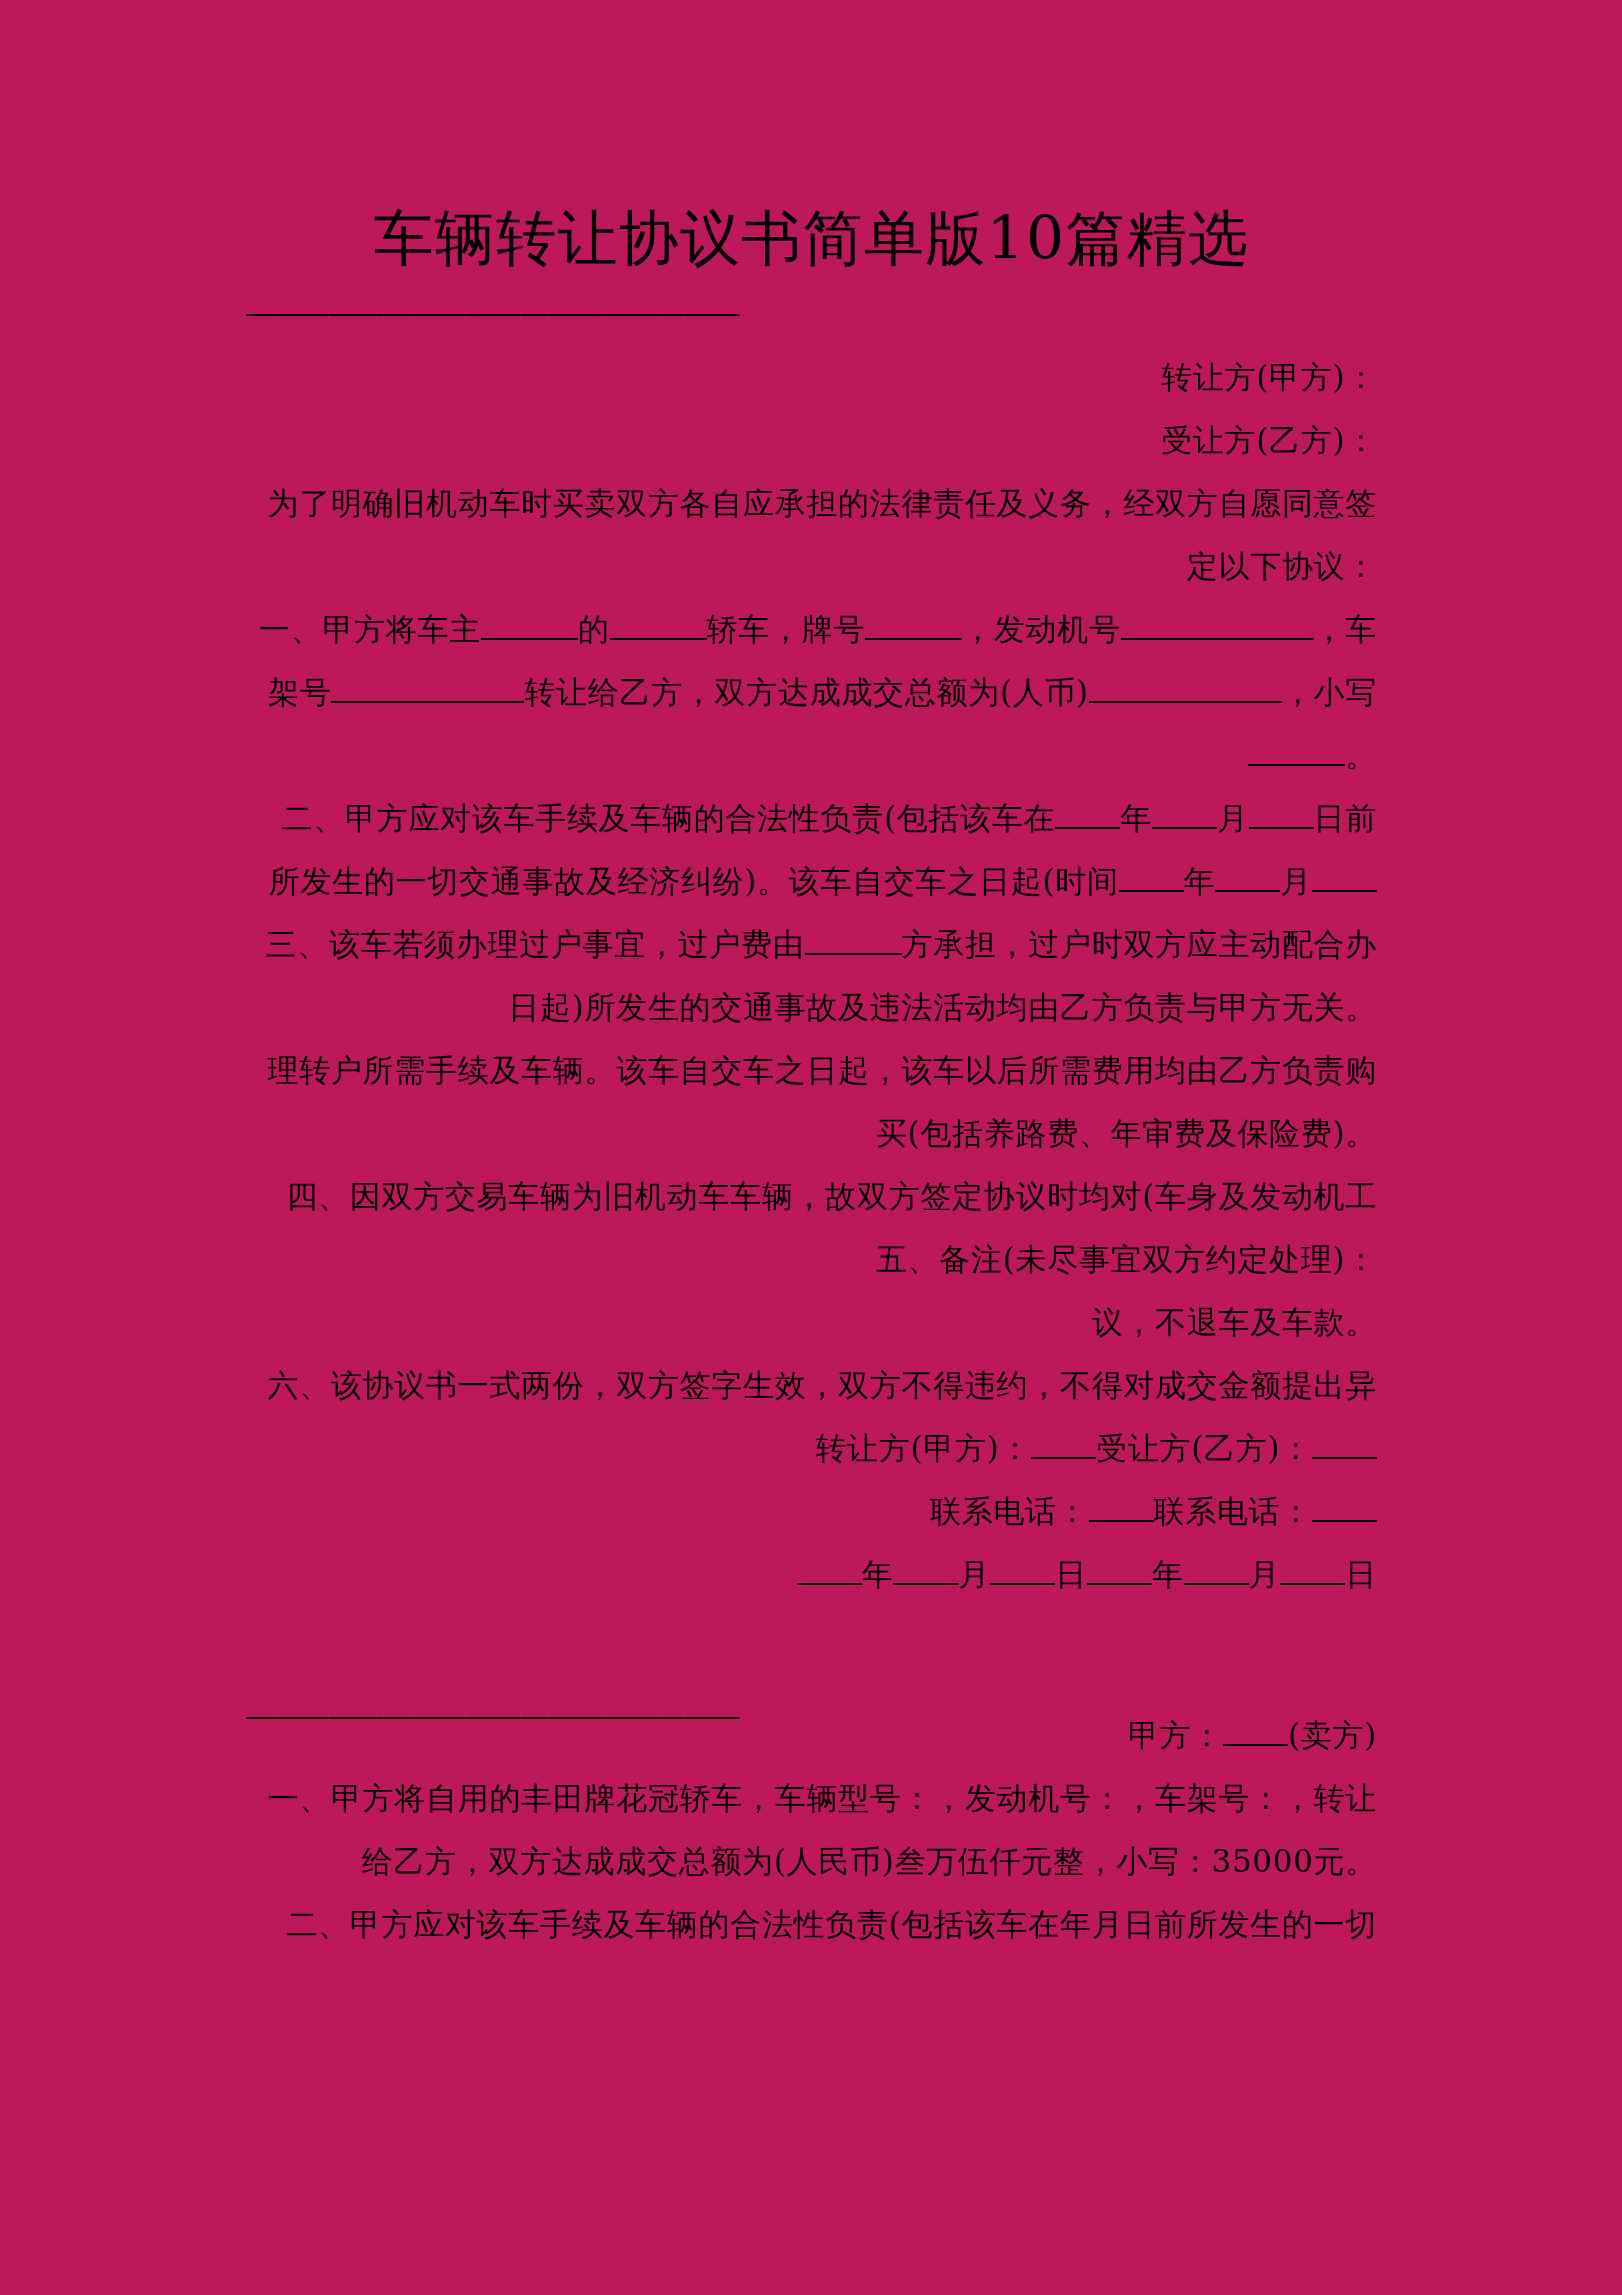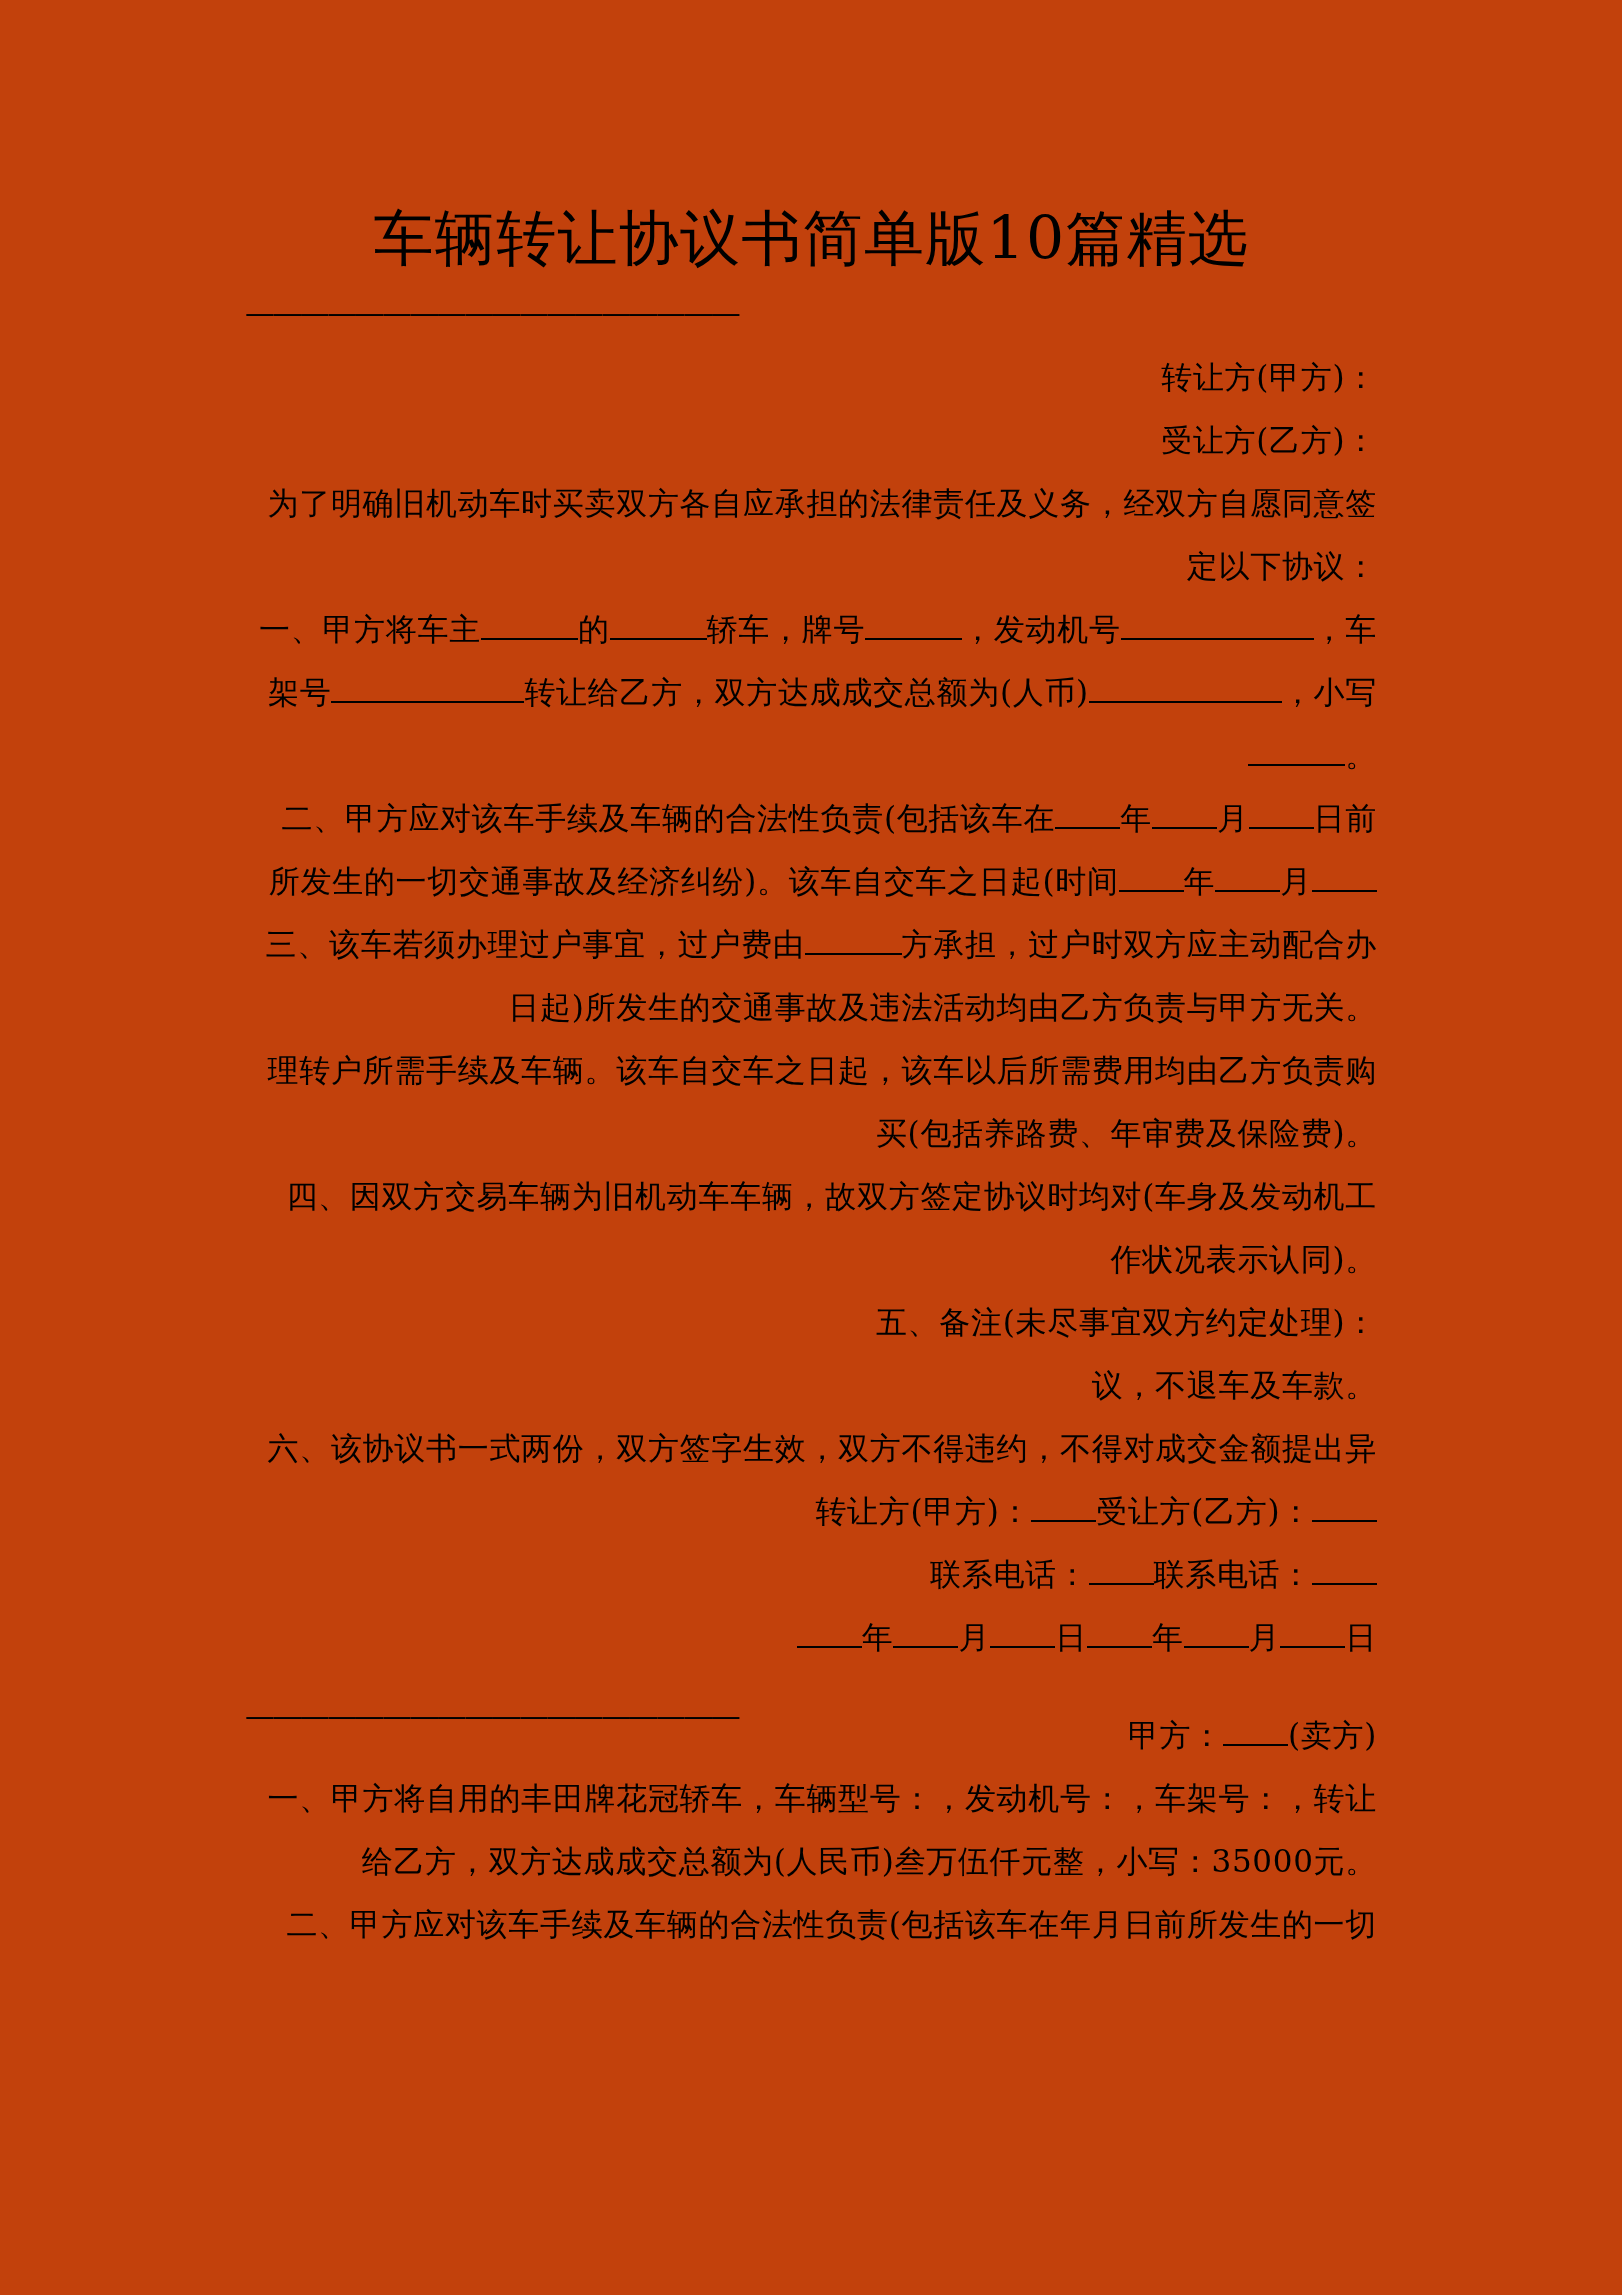--- a/index.html
+++ b/index.html
@@ -1,18 +1,18 @@
 <!DOCTYPE html>
 <html style="font-size:10.5px"><head>
 <meta charset="utf-8">
 <style>
   html, body { margin:0; padding:0; background:#ffffff; }
   body { width:1623px; height:2295px; position:relative; overflow:hidden;
          font-family:"DejaVu Serif","Liberation Serif",serif; color:#000; }
-  .page { position:absolute; left:0; top:0; width:1623px; height:2295px; background:#c2410c; }
+  .page { position:absolute; left:0; top:0; width:1623px; height:2295px; background:#be185d; }
   .title { position:absolute; left:0; width:1623px; top:196px; text-align:center;
            font-size:60px; line-height:85px; letter-spacing:1.3px; }
   .sep { position:absolute; left:245px; font-size:30px; line-height:30px; letter-spacing:-2.6px; white-space:nowrap; }
   .body { position:absolute; left:245px; width:1132px; }
   .line { height:63px; font-size:31px; line-height:63px; white-space:nowrap; letter-spacing:0.7px;text-align:right; }
   .blank { display:inline-block; border-bottom:2px solid #000; height:0.85em; vertical-align:baseline; } .b4 { width:65px; } .b5 { width:97px; } .b9 { width:193px; }
 </style>
 </head>
 <body>
 
@@ -44,21 +44,20 @@
     </div>
     <div class="line">
       <span>三、该车若须办理过户事宜，过户费由</span><span class="blank b5"></span><span>方承担，过户时双方应主动配合办</span>
     </div>
 
     <div class="line">日起)所发生的交通事故及违法活动均由乙方负责与甲方无关。</div>
     <div class="line">理转户所需手续及车辆。该车自交车之日起，该车以后所需费用均由乙方负责购</div>
     <div class="line">买(包括养路费、年审费及保险费)。</div>
 
     <div class="line">四、因双方交易车辆为旧机动车车辆，故双方签定协议时均对(车身及发动机工</div>
-    <div class="line">作状况表示认同)。</div>
 
     <div class="line">五、备注(未尽事宜双方约定处理)：</div>
 
     <div class="line">议，不退车及车款。</div>
     <div class="line">六、该协议书一式两份，双方签字生效，双方不得违约，不得对成交金额提出异</div>
 
     <div class="line">
       <span>转让方(甲方)：</span><span class="blank b4"></span><span>受让方(乙方)：</span><span class="blank b4"></span>
     </div>
     <div class="line">

